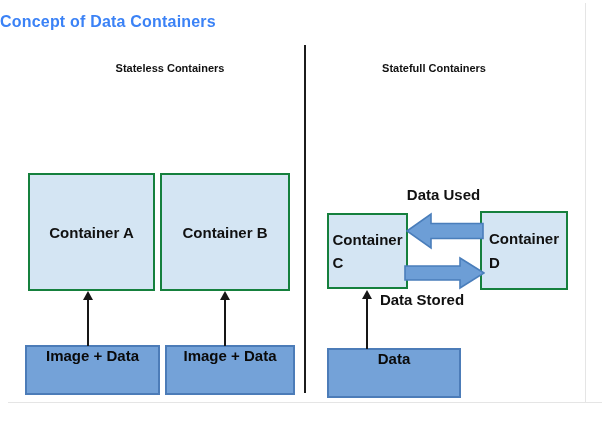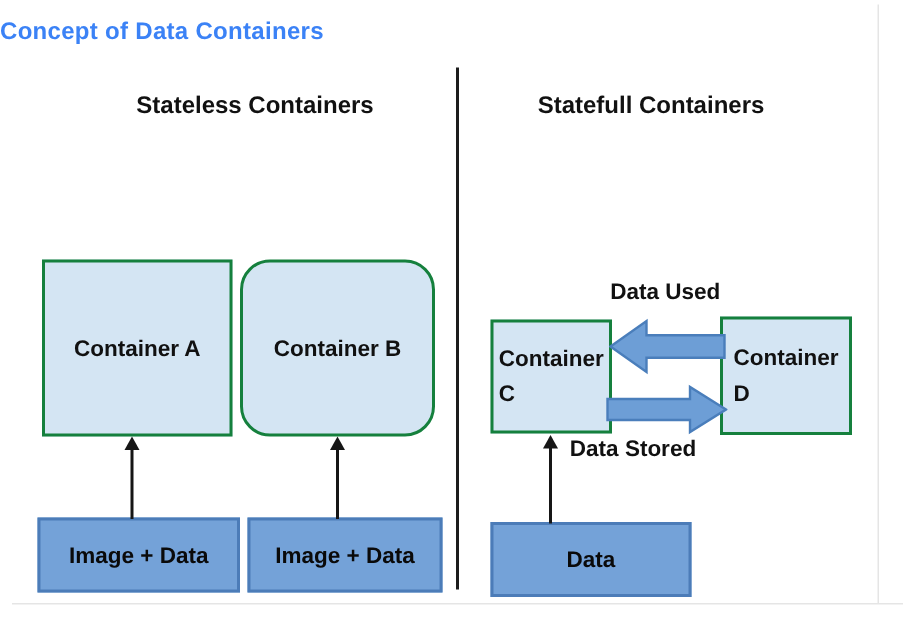--- a/index.html
+++ b/index.html
@@ -14,21 +14,21 @@
     background: #ffffff;
     overflow: hidden;
   }
   .title {
     position: absolute; left: 0; top: 13px; width: 609px;
     text-align: left; font-size: 16px; font-weight: bold; color: #3b82f6;
     letter-spacing: 0.2px;
   }
   .section-header {
     position: absolute; top: 62px;
-    text-align: center; font-size: 16px; font-weight: bold; color: #111;
+    text-align: center; font-size: 11px; font-weight: bold; color: #111;
   }
   .header-left  { left: 30px;  width: 280px; }
   .header-right { left: 320px; width: 228px; }
   .divider {
     position: absolute; left: 304px; top: 45px;
     width: 2px; height: 348px; background: #1c1c1c;
   }
   .light-box {
     position: absolute;
     background: #d4e5f3;
@@ -37,26 +37,26 @@
     display: flex; align-items: center; justify-content: center;
     font-size: 15px; font-weight: bold; color: #111;
     z-index: 1;
   }
   .light-box .stack { line-height: 1.55; }
   .dark-box {
     position: absolute;
     background: #74a2d8;
     border: 2px solid #4c7cb8;
     box-sizing: border-box;
-    display: flex; align-items: center; justify-content: center;
+    display: flex; align-items: flex-start; justify-content: center;
     font-size: 15px; font-weight: bold; color: #0a0a0a;
     z-index: 1;
   }
   .box-a { left: 28px;  top: 173px; width: 127px; height: 118px; }
-  .box-b { left: 160px; top: 173px; width: 130px; height: 118px; border-radius: 20px; }
+  .box-b { left: 160px; top: 173px; width: 130px; height: 118px; }
   .box-c { left: 327px; top: 213px; width: 81px;  height: 76px; }
   .box-d { left: 480px; top: 211px; width: 88px;  height: 79px; }
   .src-a { left: 25px;  top: 345px; width: 135px; height: 50px; }
   .src-b { left: 165px; top: 345px; width: 130px; height: 50px; }
   .src-c { left: 327px; top: 348px; width: 134px; height: 50px; }
   .thin-arrow { position: absolute; z-index: 2; }
   .thin-arrow .shaft {
     position: absolute; width: 2px; background: #161616;
     left: 4px; top: 7px;
   }

